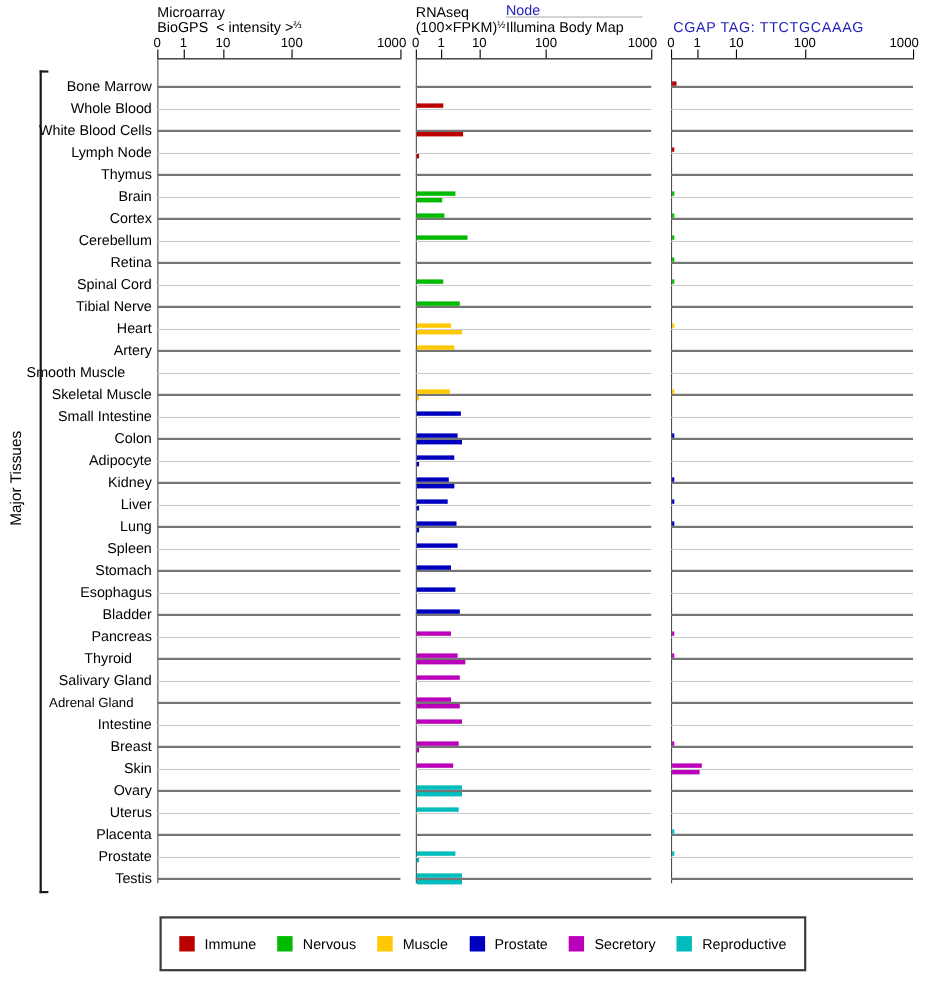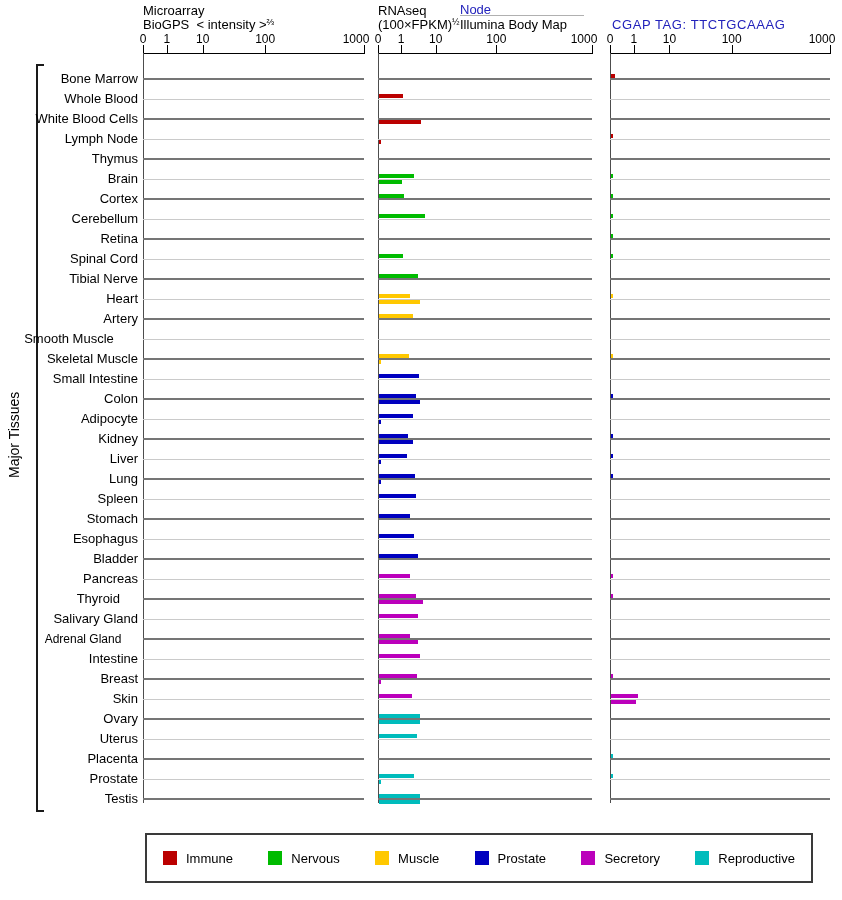--- a/index.html
+++ b/index.html
@@ -9,21 +9,21 @@
   .hdr{font-size:13px;}
   .sub{font-size:13px;}
   .small-paren{font-size:11px;}
   .blue{color:#2222bb;}
   .frac{font-size:9px;vertical-align:4px;}
   .tag{letter-spacing:0.6px;font-size:13px;}
   .gtex{font-size:13px;}
   .gtex-rule{position:absolute;background:#b0b0b0;height:1px;}
   .bracket{position:absolute;background:#1a1a1a;}
   .vlabel{position:absolute;left:6px;top:478px;transform:rotate(-90deg);transform-origin:0 0;font-size:14px;}
-  #legend{position:absolute;left:145px;top:833px;width:668px;height:50px;border:2px solid #3a3a3a;
+  #legend{position:absolute;left:145px;top:833px;width:588px;height:50px;border:2px solid #3a3a3a;
           box-sizing:border-box;display:flex;align-items:center;justify-content:space-between;
           padding:0 16px;font-size:13px;background:#fff;}
   .legend-item{display:flex;align-items:center;}
   .swatch{display:inline-block;width:14px;height:14px;margin-right:9px;}
 </style>
 </head>
 <body>
 
 <div id="stage">
 

